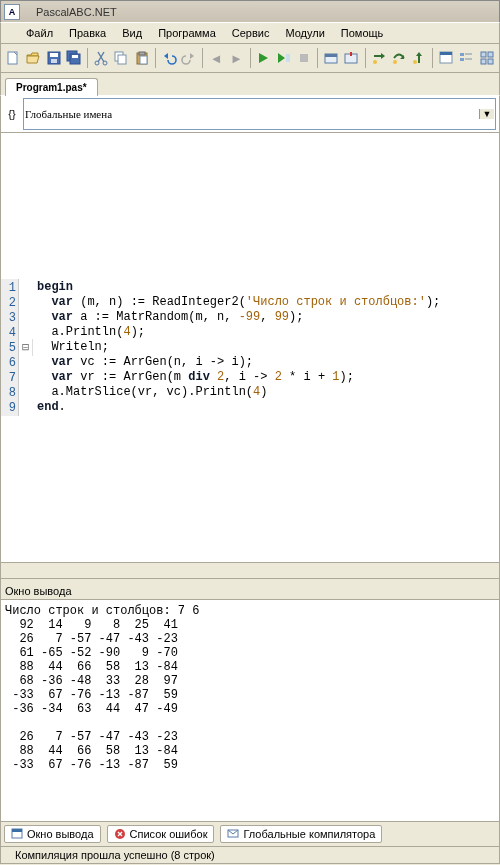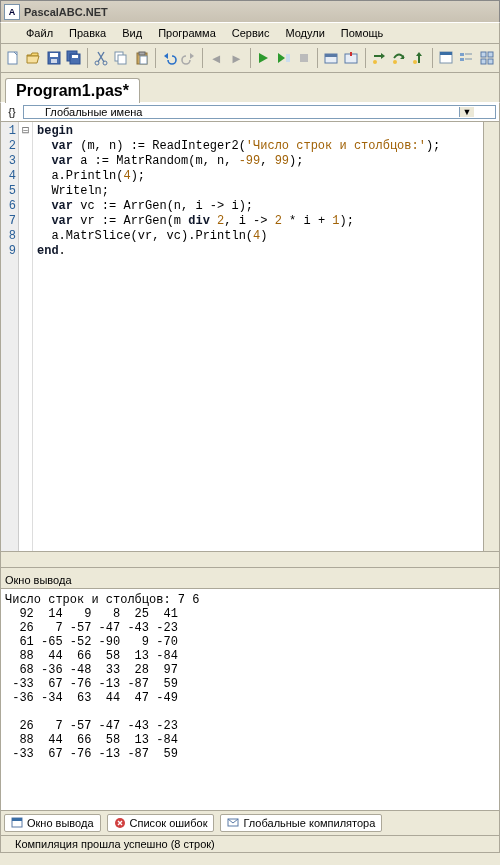--- a/index.html
+++ b/index.html
@@ -2,40 +2,40 @@
 <html><head>
 <meta charset="utf-8">
 <style>
   html,body{margin:0;padding:0;font-family:"Tahoma","Segoe UI",sans-serif;font-size:11px;background:#ece9d8;color:#000;}
   *{box-sizing:border-box;}
 
   
   .titlebar{height:22px;background:linear-gradient(to bottom,#0a246a 0%,#a6caf0 4%,#0a246a 5%,#3a6ea5 100%);background:#8e9db5;display:flex;align-items:center;padding:0 3px;border:1px solid #888;border-bottom:0;}
   .titlebar{background:linear-gradient(#d7d1c4,#c9c2b3);}
   .titlebar .appicon{width:16px;height:16px;margin-right:4px;display:flex;align-items:center;justify-content:center;background:#fff;border:1px solid #7a93ab;font-size:9px;font-weight:bold;color:#003;}
-  .titlebar .title{flex:1;font-weight:bold;color:#333;}
+  .titlebar .title{flex:1;font-weight:normal;color:#333;margin-left:12px;}
 
   .menubar{display:flex;gap:0;padding:2px 17px;background:#ece9d8;border:1px solid #aca899;border-top:1px solid #fff;border-bottom:1px solid #aca899;}
   .menubar span{padding:2px 8px;cursor:default;}
 
   .toolbar{display:flex;align-items:center;padding:2px;background:#ece9d8;border-left:1px solid #aca899;border-right:1px solid #aca899;border-bottom:1px solid #aca899;}
   .tbtn{width:22px;height:22px;margin:1px;border:1px solid transparent;display:flex;align-items:center;justify-content:center;font-size:13px;color:#305080;}
   .tsep{width:1px;height:20px;background:#aca899;margin:0 3px;}
   .tbtn.disabled{color:#a0a0a0;}
 
   .tabstrip{display:flex;align-items:flex-end;background:#ece9d8;padding:4px 4px 0 4px;border-left:1px solid #aca899;border-right:1px solid #aca899;}
-  .tab{padding:3px 10px;border:1px solid #aca899;border-bottom:none;margin-right:2px;background:#ece9d8;border-radius:3px 3px 0 0;font-size:16px;}
+  .tab{padding:3px 10px;border:1px solid #aca899;border-bottom:none;margin-right:2px;background:#ece9d8;border-radius:3px 3px 0 0;font-size:10px;}
   .tab.active{background:#fff;font-weight:bold;position:relative;top:1px;}
 
   .combo-row{display:flex;padding:2px 3px;background:#fff;border:1px solid #aca899;border-top:1px solid #fff;}
-  .combo{flex:1;height:14px;border:1px solid #7f9db9;background:#fff;display:flex;align-items:center;padding:0 21px;font-size:11px;}
+  .combo{flex:1;height:32px;border:1px solid #7f9db9;background:#fff;display:flex;align-items:center;padding:0 1px;font-size:11px;font-family:Liberation Serif, serif;}
   .combo .dd{margin-left:auto;width:15px;text-align:center;background:#ece9d8;border-left:1px solid #7f9db9;color:#000;font-size:9px;}
   .head-icon{width:16px;display:inline-flex;align-items:center;justify-content:center;margin-right:3px;font-size:11px;}
 
-  .editor-wrap{display:flex;height:430px;background:#fff;border:1px solid #aca899;border-top:none;}
+  .editor-wrap{display:flex;height:430px;background:#fff;border:1px solid #aca899;border-top:none;align-items:center;}
   .gutter{width:18px;background:#eee;border-right:1px solid #ccc;text-align:right;color:#2a6099;font-family:"Courier New",monospace;font-size:12px;line-height:15px;padding:2px 2px 0 0;}
   .fold{width:14px;background:#fff;border-right:1px solid #ddd;font-family:"Courier New",monospace;font-size:12px;line-height:15px;color:#808080;text-align:center;padding-top:2px;}
   .code{flex:1;font-family:"Courier New",monospace;font-size:12px;line-height:15px;white-space:pre;padding:2px 4px;overflow:hidden;}
   .kw{color:#0f172a;font-weight:bold;}
   .num{color:#a16207;}
   .str{color:#a16207;}
   .vscroll{width:16px;background:#ece9d8;border-left:1px solid #aca899;}
   .hscroll{height:16px;background:#ece9d8;border:1px solid #aca899;border-top:none;display:flex;}
   .hscroll .track{flex:1;}
 

